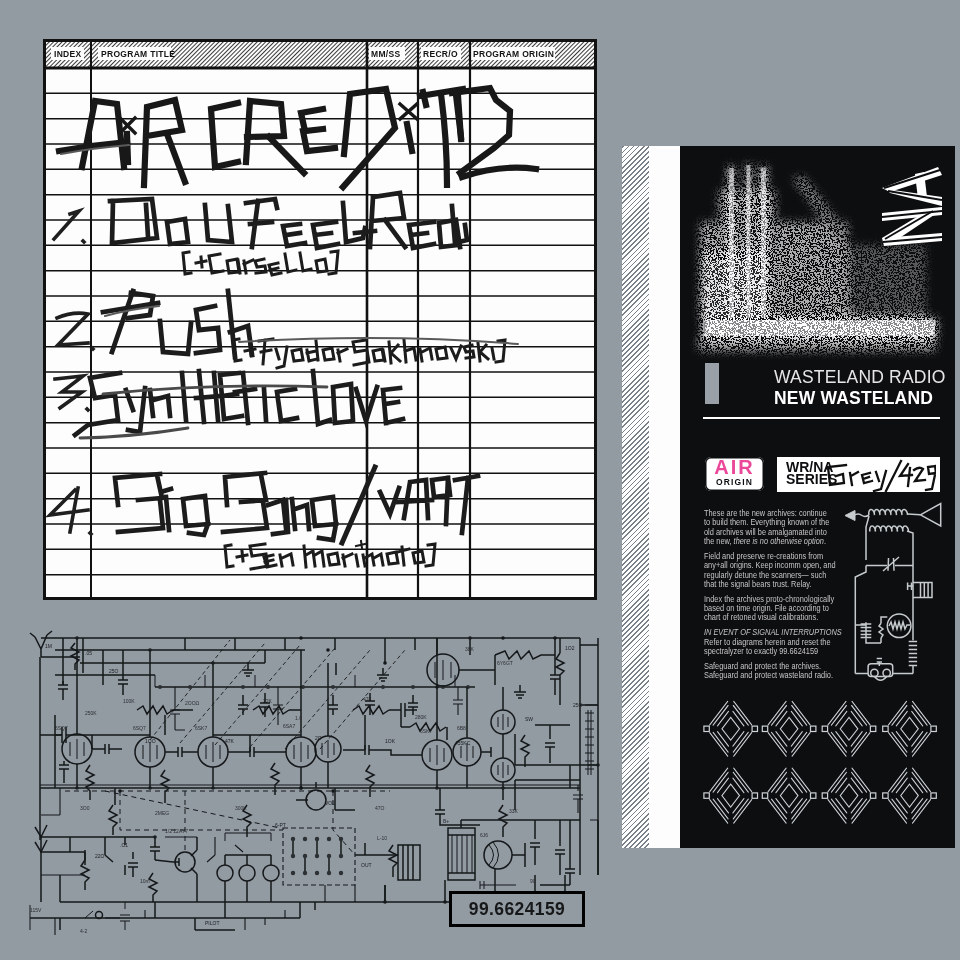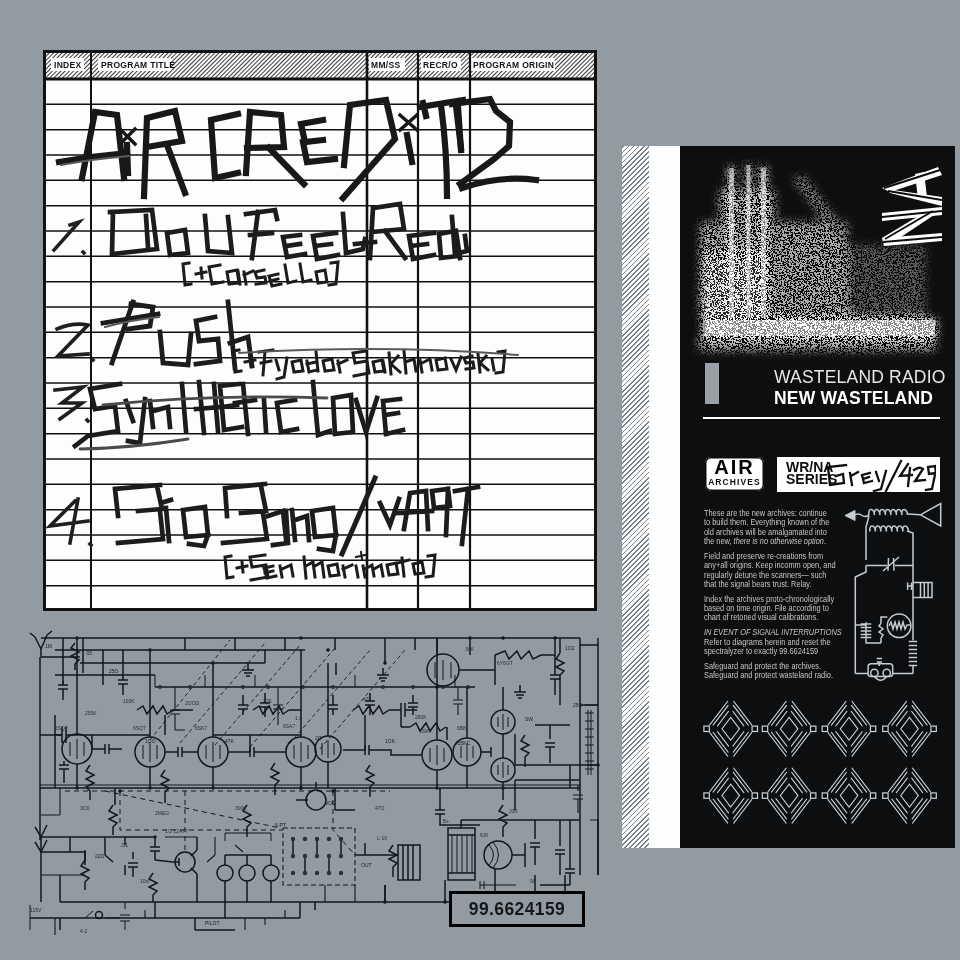--- a/index.html
+++ b/index.html
@@ -2,21 +2,21 @@
 <html><head>
 <meta charset="utf-8">
 <style>
 html,body{margin:0;padding:0;}
 body{width:960px;height:960px;background:#929aa2;font-family:"Liberation Sans",sans-serif;position:relative;overflow:hidden;}
 .abs{position:absolute;}
 </style>
 </head>
 <body>
 
-<div class="abs" style="left:43px;top:50px;width:554px;height:561px;">
+<div class="abs" style="left:43px;top:39px;width:554px;height:561px;">
 <svg width="554" height="561" viewBox="0 0 554 561">
 <defs>
 <pattern id="hatch" width="3" height="3" patternTransform="rotate(45)" patternUnits="userSpaceOnUse">
 <rect width="3" height="3" fill="#fdfdfd"></rect>
 <rect width="1" height="3" fill="#3a3a3a"></rect>
 </pattern>
 </defs>
 
 <rect x="0" y="0" width="554" height="561" fill="#fdfdfd"></rect>
 
@@ -604,22 +604,22 @@
 </svg>
 </div>
 
 <div class="abs" style="left:705px;top:363px;width:14px;height:41px;background:#99a0a7;"></div>
 
 <div class="abs" style="left:730px;top:367px;color:#e6e6e6;font-size:17.5px;letter-spacing:0.2px;line-height:21px;white-space:nowrap;margin-left:44px;">WASTELAND RADIO<br><b style="color:#fff;">NEW WASTELAND</b></div>
 
 <div class="abs" style="left:703px;top:417px;width:237px;height:2px;background:#fff;"></div>
 
 <div class="abs" style="left:705px;top:457px;width:59px;height:34px;background:#fff;border-radius:6px;box-shadow:0 0 0 1.5px #0d0e10 inset;">
-<div style="text-align:center;font-weight:bold;font-size:20px;letter-spacing:2px;color:#000000;line-height:21px;margin-top:0px;">AIR</div>
-<div style="text-align:center;font-weight:bold;font-size:8.5px;letter-spacing:1.1px;color:#0d0e10;line-height:9px;">ARCHIVES</div>
+<div style="text-align:center;font-weight:bold;font-size:20px;letter-spacing:2px;color:#ec4899;line-height:21px;margin-top:0px;">AIR</div>
+<div style="text-align:center;font-weight:bold;font-size:8.5px;letter-spacing:1.1px;color:#0d0e10;line-height:9px;">ORIGIN</div>
 </div>
 
 <div class="abs" style="left:777px;top:457px;width:163px;height:35px;background:#fff;"></div>
 <div class="abs" style="left:786px;top:461px;color:#0d0e10;font-weight:bold;font-size:14px;line-height:12px;">WR/NA<br>SERIES</div>
 
 <div class="abs" style="left:824px;top:458px;width:112px;height:34px;">
 <svg width="112" height="34" viewBox="0 0 112 34">
 <g stroke="#101010" stroke-width="2.3" fill="none" stroke-linecap="square">
 <path d="M22 7 L4 9 L6 27 L20 25 L19 16 L12 18"></path>
 <path d="M26 15 L28 27 M27 18 L34 14"></path>

